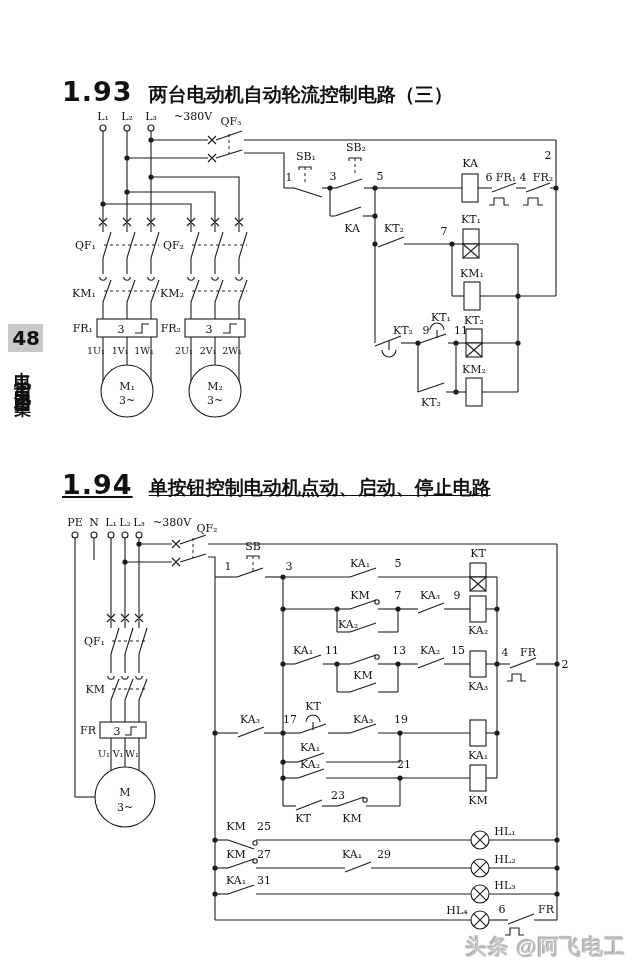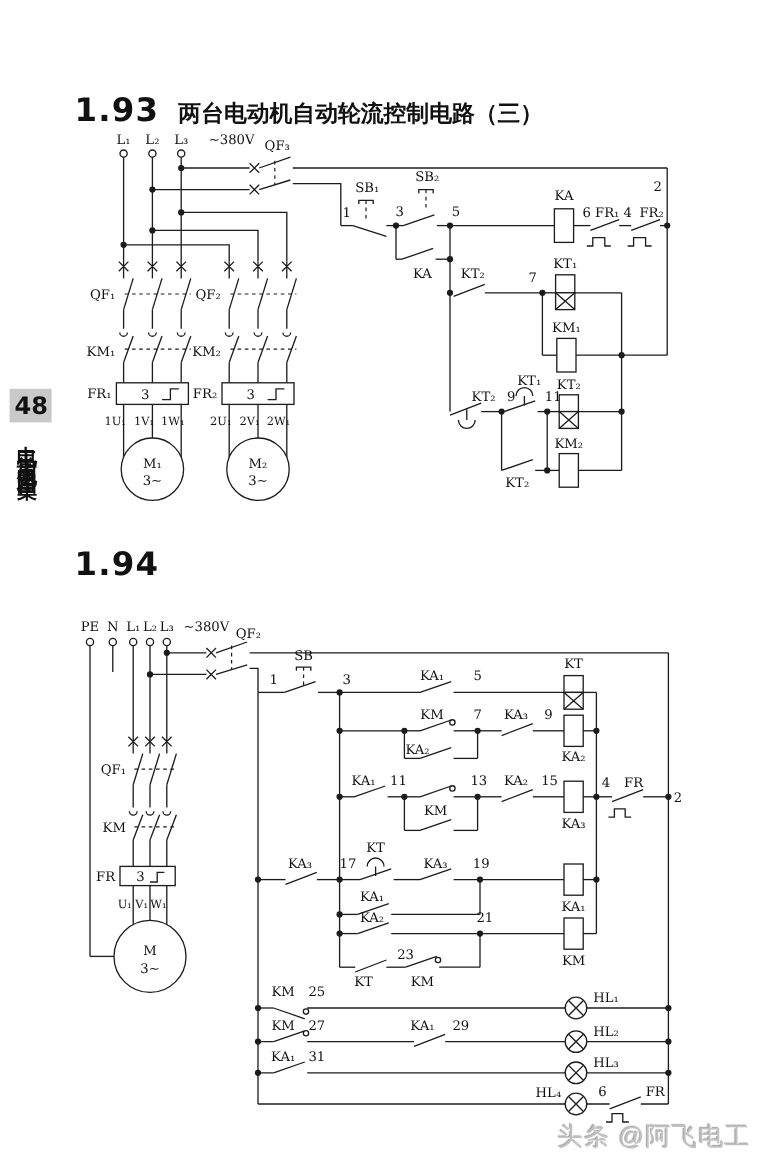--- a/index.html
+++ b/index.html
@@ -1,27 +1,27 @@
 <!DOCTYPE html>
 <html><head>
 <meta charset="utf-8">
 <style>
   html,body{margin:0;padding:0;}
   body{width:640px;height:967px;background:#ffffff;position:relative;overflow:hidden;
        font-family:"Liberation Sans",sans-serif;color:#111;}
   .titlebar{position:absolute;left:62px;display:flex;align-items:baseline;gap:16px;}
-  .t93{top:62px;} .t94{top:455px;}
+  .t93{top:62px;} .t94{top:455px;text-decoration:underline;}
   .sec-no{font-size:27px;font-weight:bold;letter-spacing:1px;font-family:"DejaVu Sans",sans-serif;}
   .sec-title{font-size:19px;font-weight:bold;margin-top:20px;}
   .sidebar{position:absolute;left:8px;top:324px;width:30px;}
   .pageband{background:#c9c9c9;height:28px;display:flex;align-items:center;justify-content:flex-end;
             padding-right:3px;font-size:20px;font-weight:bold;font-family:"DejaVu Sans",sans-serif;padding-left:32px;}
   .booktitle{margin-top:6px;writing-mode:vertical-rl;text-orientation:upright;
              font-size:17px;font-weight:bold;letter-spacing:4px;margin-left:3px;}
-  .watermark{position:absolute;right:14px;top:933px;font-size:21px;font-weight:normal;
+  .watermark{position:absolute;right:14px;top:933px;font-size:21px;font-weight:bold;
              color:#c2c2c2;letter-spacing:1px;text-shadow:1px 1px 0 #ffffff,-1px -1px 1px #9a9a9a;}
   svg{position:absolute;left:0;top:0;}
   .w{stroke:#1c1c1c;stroke-width:1.1;fill:none;}
   .wd{stroke:#1c1c1c;stroke-width:1;fill:none;stroke-dasharray:3,3;}
   .dot{fill:#1c1c1c;stroke:none;}
   .oc{fill:#ffffff;stroke:#1c1c1c;stroke-width:1.1;}
   .bx{fill:#ffffff;stroke:#1c1c1c;stroke-width:1.1;}
   text{font-family:"DejaVu Serif","Liberation Serif",serif;fill:#111;}
   .lb{font-size:11px;text-anchor:middle;}
   .lbe{font-size:11px;text-anchor:end;}
@@ -29,20 +29,21 @@
 </style>
 </head>
 <body>
 
 <div class="titlebar t93">
   <span class="sec-no">1.93</span>
   <span class="sec-title">两台电动机自动轮流控制电路（三）</span>
 </div>
 <div class="titlebar t94">
   <span class="sec-no">1.94</span>
+  <span class="sec-title">单按钮控制电动机点动、启动、停止电路</span>
 </div>
 
 <div class="sidebar">
   <div class="pageband">48</div>
   <div class="booktitle">电工常用电路图集</div>
 </div>
 
 <div class="watermark">头条 @阿飞电工</div>
 
 <svg width="640" height="967" viewBox="0 0 640 967">

